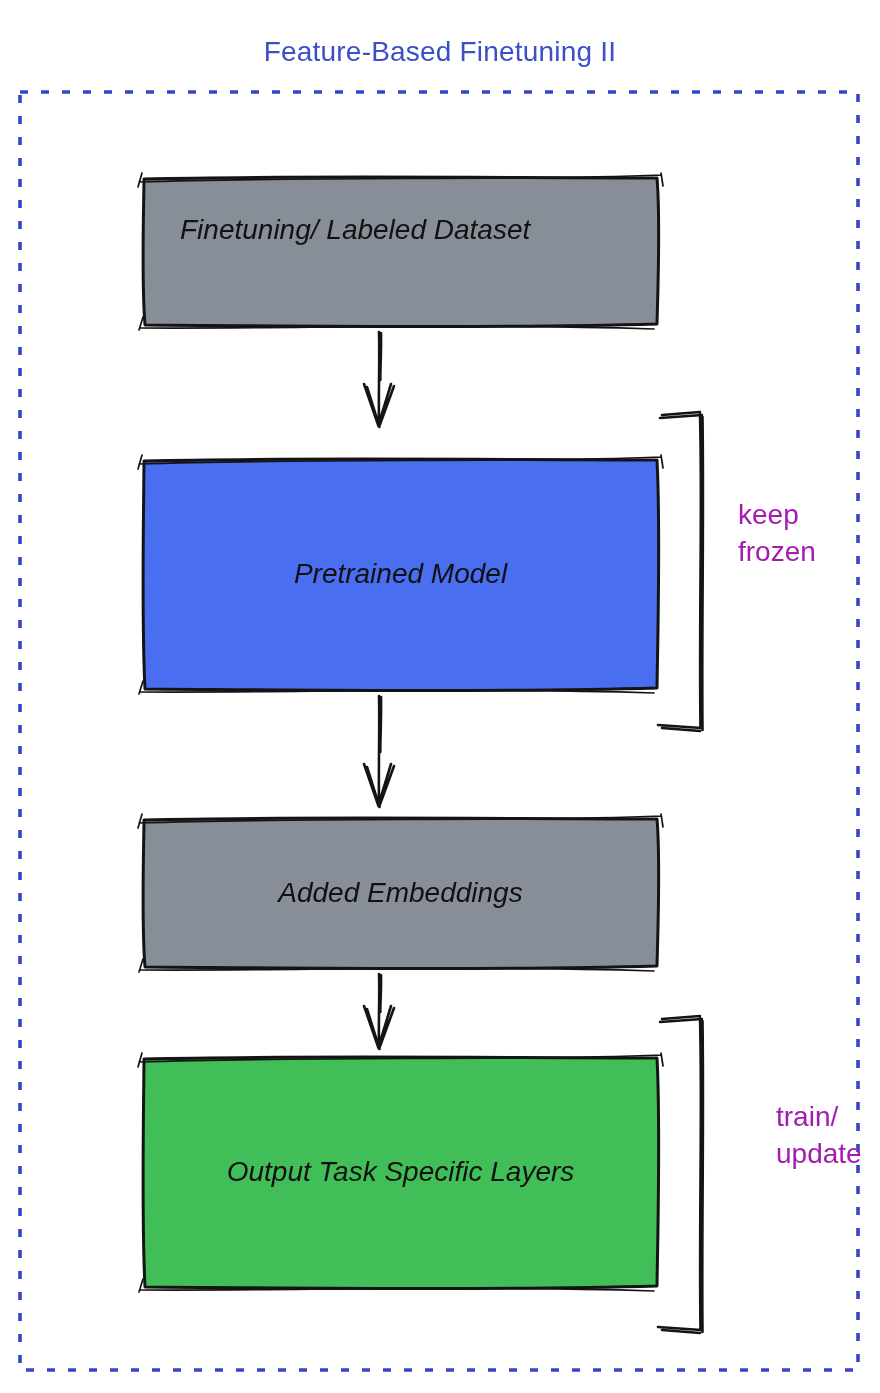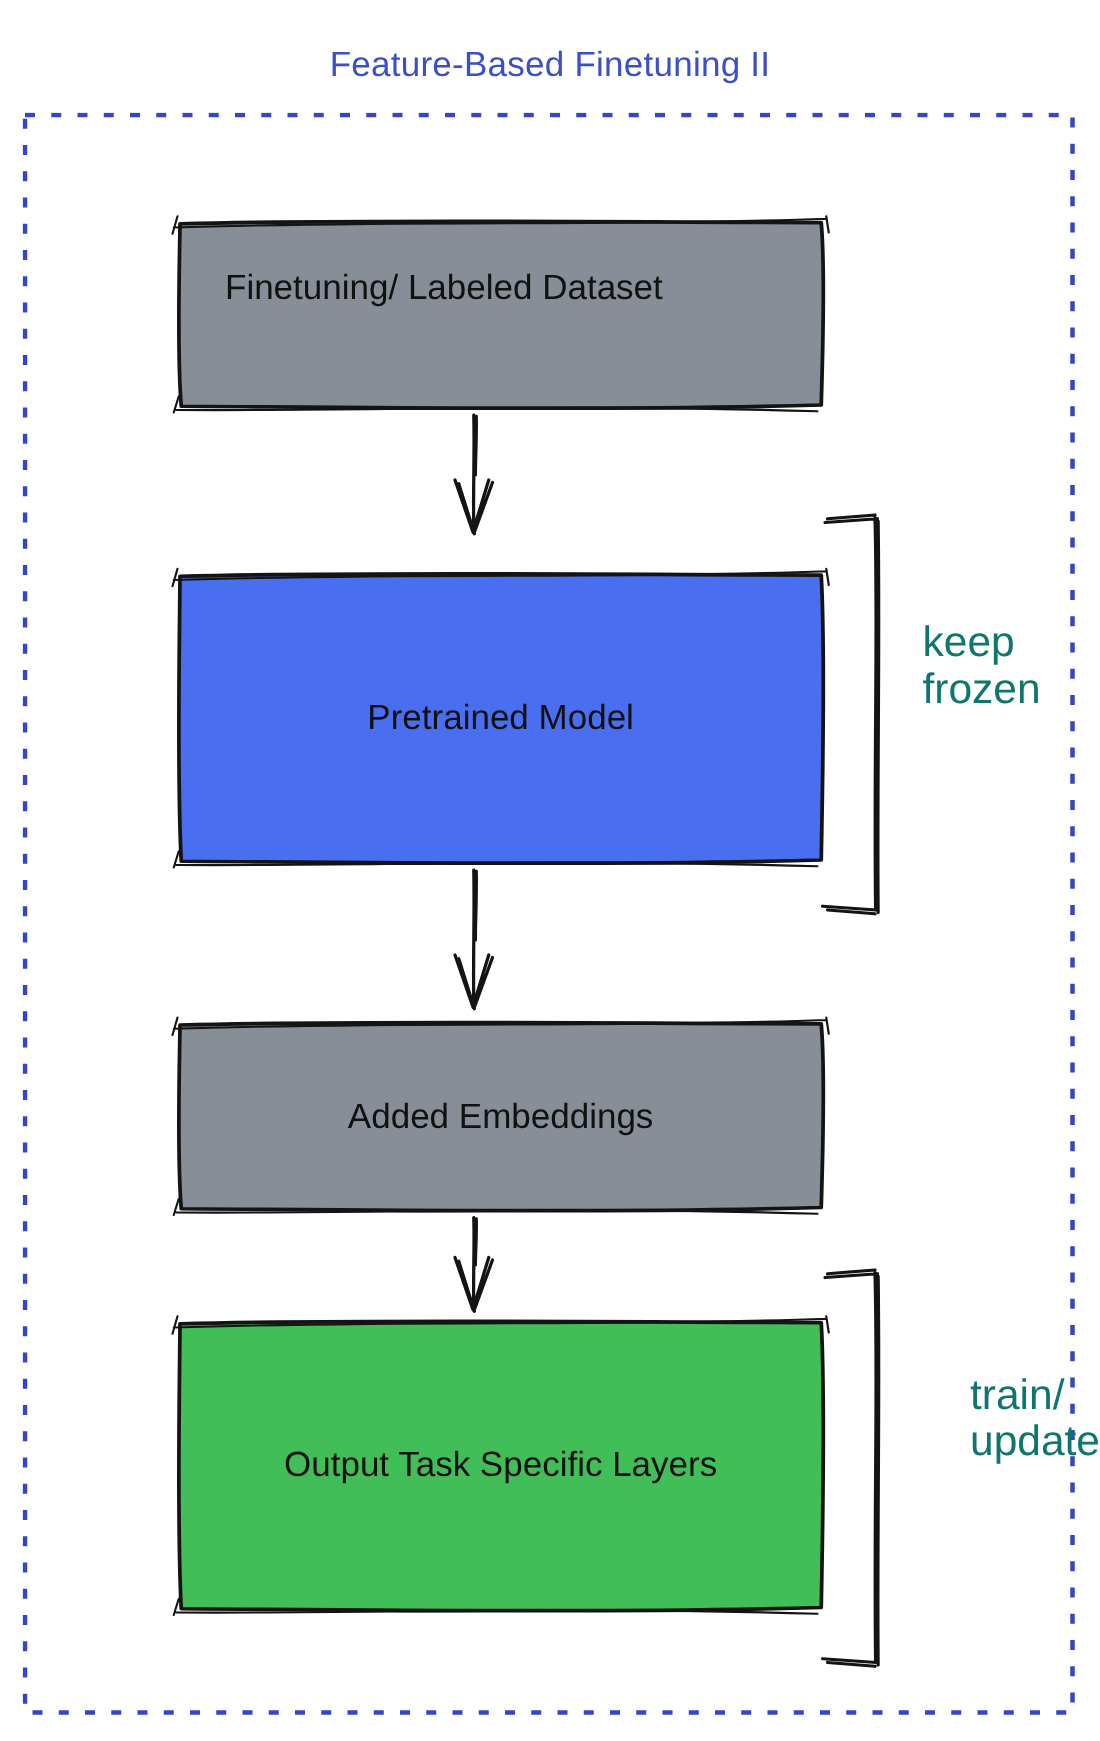--- a/index.html
+++ b/index.html
@@ -50,42 +50,43 @@
   .node-label{
     position:absolute;
     inset:0;
     display:flex;
     align-items:center;
     justify-content:center;
     text-align:center;
     font-size:28px;
     color:#111111;
     padding:0 10px;
+    font-style:italic;
   }
   .node-label.upper-left{
     justify-content:flex-start;
     text-align:left;
     padding-left:42px;
     transform:translateY(-21px);
   }
   svg.arrow path, svg.bracket path{
     fill:none;
     stroke:#141414;
     stroke-width:2.6;
     stroke-linecap:round;
   }
   svg.arrow, svg.bracket{
     position:absolute;
     overflow:visible;
   }
   .annotation{
     position:absolute;
-    font-size:34px;
+    font-size:28px;
     line-height:37px;
-    color:#0f766e;
+    color:#a21caf;
   }
 </style>
 </head>
 <body>
 
 <div class="canvas">
 
   <div class="title" style="color: rgb(59, 79, 200);">Feature-Based Finetuning II</div>
 
   <svg class="frame" width="842" height="1282" viewBox="0 0 842 1282" style="--frame: #3545c8;">

